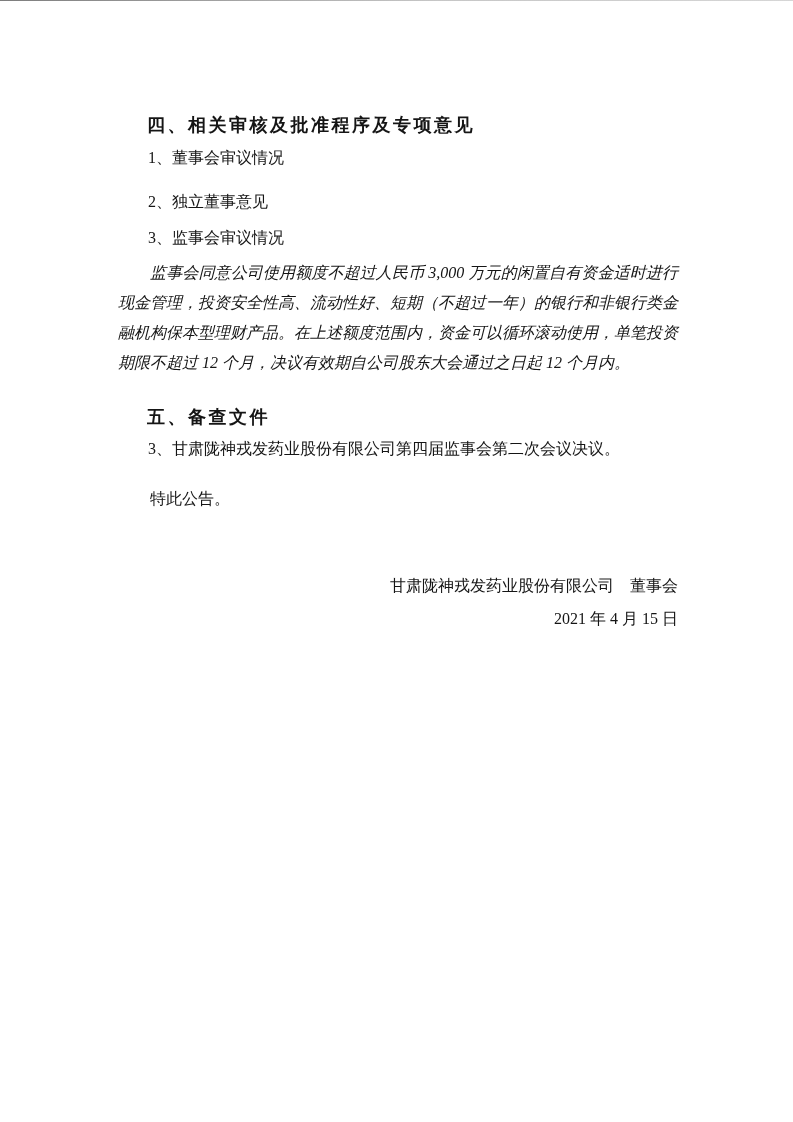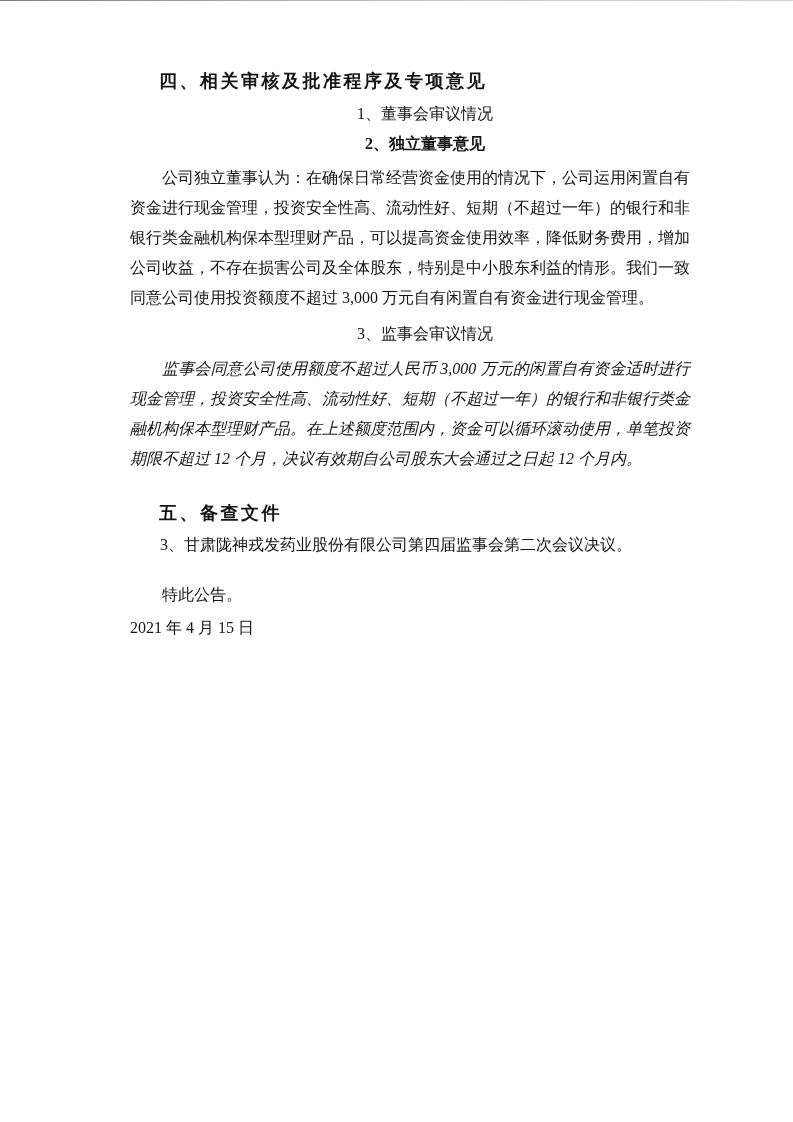--- a/index.html
+++ b/index.html
@@ -19,45 +19,44 @@
   .top-edge {
     position: absolute;
     top: 0;
     left: 0;
     width: 100%;
     height: 1px;
     background: linear-gradient(to right, #7d7d7d, #c6c6c6 55%, #d6d6d6);
   }
   .doc {
     position: absolute;
-    left: 130px;
+    left: 118px;
     top: 0;
     width: 560px;
-    padding-top: 66px;
+    padding-top: 110px;
     font-size: 16px;
     line-height: 30px;
   }
   .doc-heading {
     font-weight: bold;
     font-size: 18px;
     letter-spacing: 2.5px;
     text-indent: 29px;
     margin-top: 24px;
     line-height: 30px;
     white-space: nowrap;
   }
   .doc-heading:first-child {
     margin-top: 0;
   }
   .doc-subheading {
     text-indent: 30px;
     margin-top: 3px;
-    text-align: center;
   }
-  .doc-subheading.sub-2 { margin-top: 0; font-weight: bold; }
+  .doc-subheading.sub-2 { margin-top: 14px; }
   .doc-subheading.sub-3 { margin-top: 6px; }
   .doc-paragraph {
     text-indent: 32px;
     text-align: justify;
     margin-top: 4px;
   }
   .doc-paragraph.para-3 { margin-top: 5px; font-style: italic; }
   .doc-list-item {
     text-indent: 30px;
     line-height: 34px;
@@ -65,35 +64,35 @@
   .doc-closing {
     text-indent: 32px;
     margin-top: 18px;
   }
   .doc-signature {
     margin-top: 57px;
     text-align: right;
   }
   .doc-date {
     margin-top: 3px;
-    text-align: left;
+    text-align: right;
   }
 </style>
 </head>
 <body>
 
 <div class="page">
   <div class="top-edge"></div>
   <div class="doc">
     <div id="doc-body">
         <div class="doc-heading">四、相关审核及批准程序及专项意见</div>
         <div class="doc-subheading sub-1">1、董事会审议情况</div>
         <div class="doc-subheading sub-2">2、独立董事意见</div>
-        <div class="doc-paragraph para-2">公司独立董事认为：在确保日常经营资金使用的情况下，公司运用闲置自有资金进行现金管理，投资安全性高、流动性好、短期（不超过一年）的银行和非银行类金融机构保本型理财产品，可以提高资金使用效率，降低财务费用，增加公司收益，不存在损害公司及全体股东，特别是中小股东利益的情形。我们一致同意公司使用投资额度不超过 3,000 万元自有闲置自有资金进行现金管理。</div>
         <div class="doc-subheading sub-3">3、监事会审议情况</div>
         <div class="doc-paragraph para-3">监事会同意公司使用额度不超过人民币 3,000 万元的闲置自有资金适时进行现金管理，投资安全性高、流动性好、短期（不超过一年）的银行和非银行类金融机构保本型理财产品。在上述额度范围内，资金可以循环滚动使用，单笔投资期限不超过 12 个月，决议有效期自公司股东大会通过之日起 12 个月内。</div>
         <div class="doc-heading">五、备查文件</div>
         <div class="doc-list-item">3、甘肃陇神戎发药业股份有限公司第四届监事会第二次会议决议。</div>
       </div>
     <div class="doc-closing">特此公告。</div>
+    <div class="doc-signature">甘肃陇神戎发药业股份有限公司　董事会</div>
     <div class="doc-date">2021 年 4 月 15 日</div>
   </div>
 </div>
 
 </body></html>

